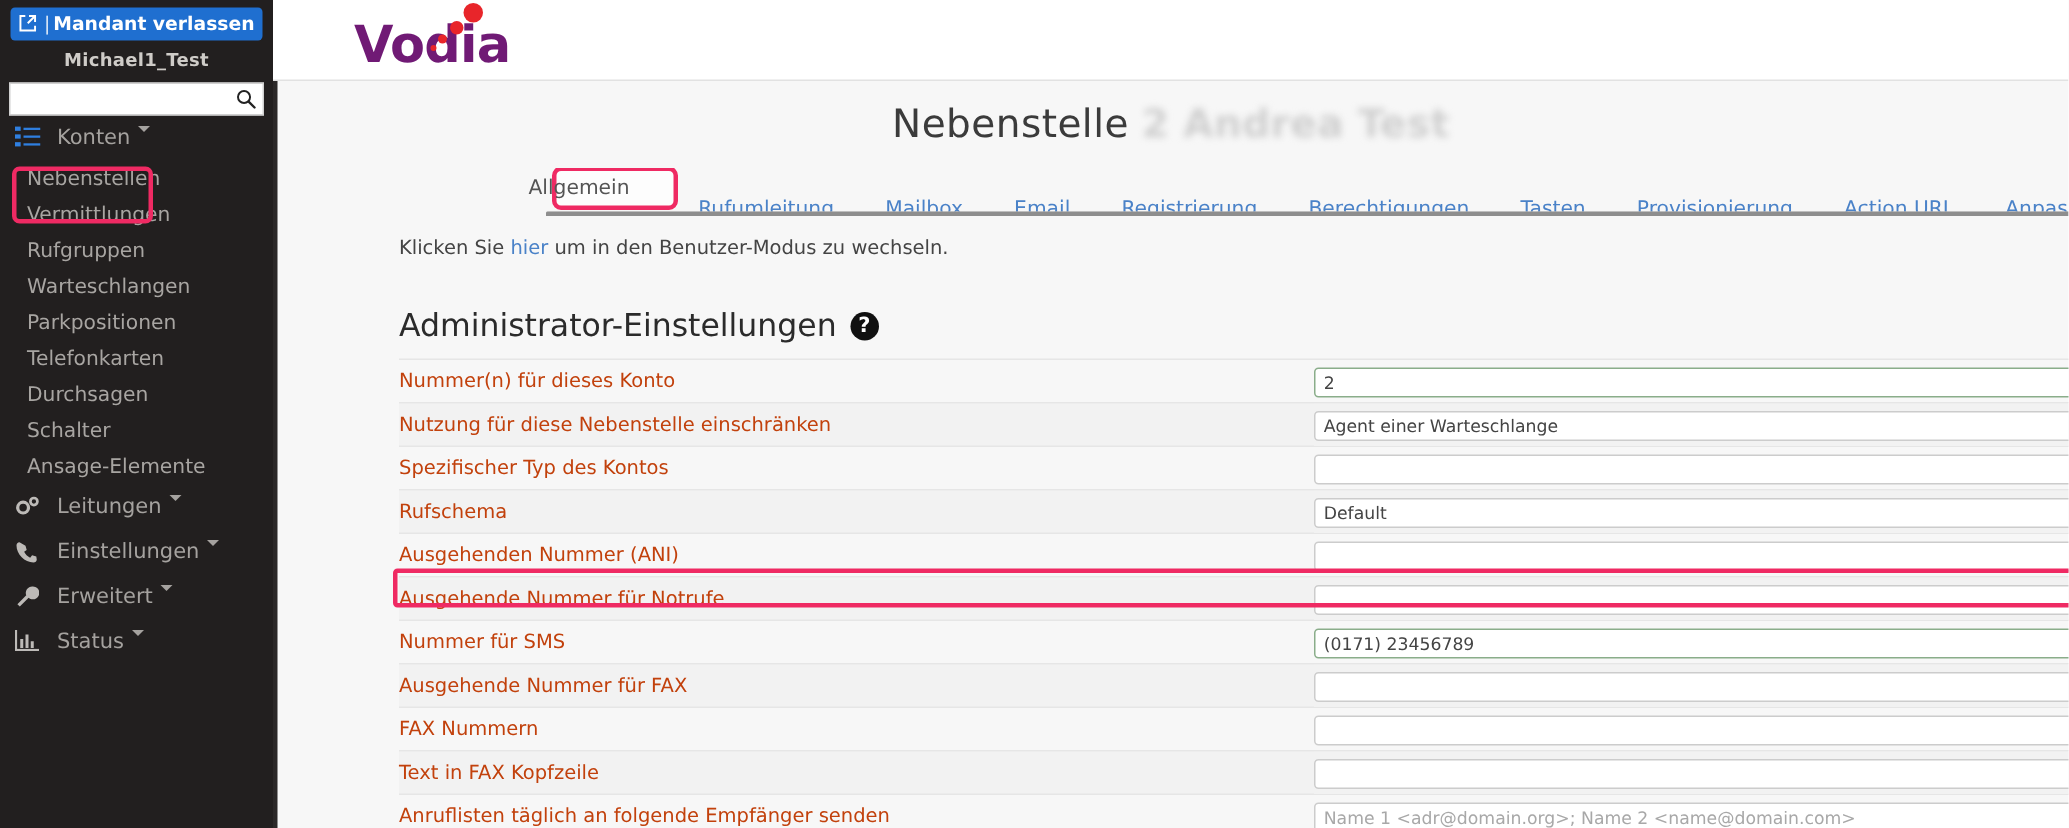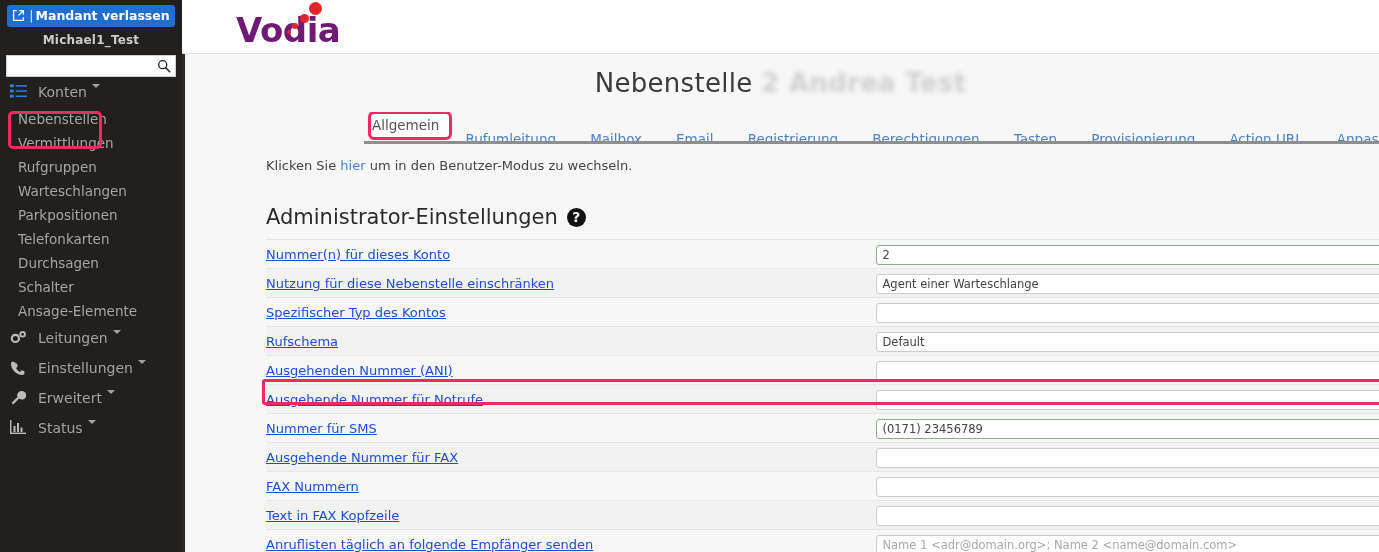--- a/index.html
+++ b/index.html
@@ -187,23 +187,23 @@
   #tab-highlight {
     position: absolute;
     left: 186px; top: -1px;
     width: 84px; height: 29px;
     border: 3px solid #ef2a63;
     border-radius: 6px;
     background: #fdfdfd;
     z-index: 1;
   }
   #tab-active-label {
-    position: absolute; left: 190px; top: -1px;
+    position: absolute; left: 170px; top: -1px;
     width: 68px; height: 29px;
-    line-height: 29px; text-align: left;
+    line-height: 29px; text-align: center;
     font-size: 13.5px; color: #555;
     z-index: 2; cursor: pointer;
   }
   #tab-scroll {
     position: absolute;
     left: 182px; top: 29px;
     width: 1108px; height: 7px;
     background: #8e8e8e;
     border-radius: 1px;
     cursor: pointer;
@@ -258,23 +258,22 @@
   table#form-table tr { height: 29px; }
   table#form-table td {
     border-top: 1px solid #e6e6e6;
     vertical-align: middle;
     padding: 0;
   }
   tr.row-alt td { background: #f2f2f2; }
   td.lbl {
     width: 537px;
     font-size: 13px;
-    color: #1d4ed8;
+    color: #c2410c;
     padding-left: 4px;
-    text-decoration: underline;
   }
   td.fld { width: 530px; position: relative; padding-right: 2px; }
 
   .inp {
     width: 100%;
     height: 20px;
     border: 1px solid #cccccc;
     border-radius: 3px;
     background: #ffffff;
     font-size: 11.5px;

